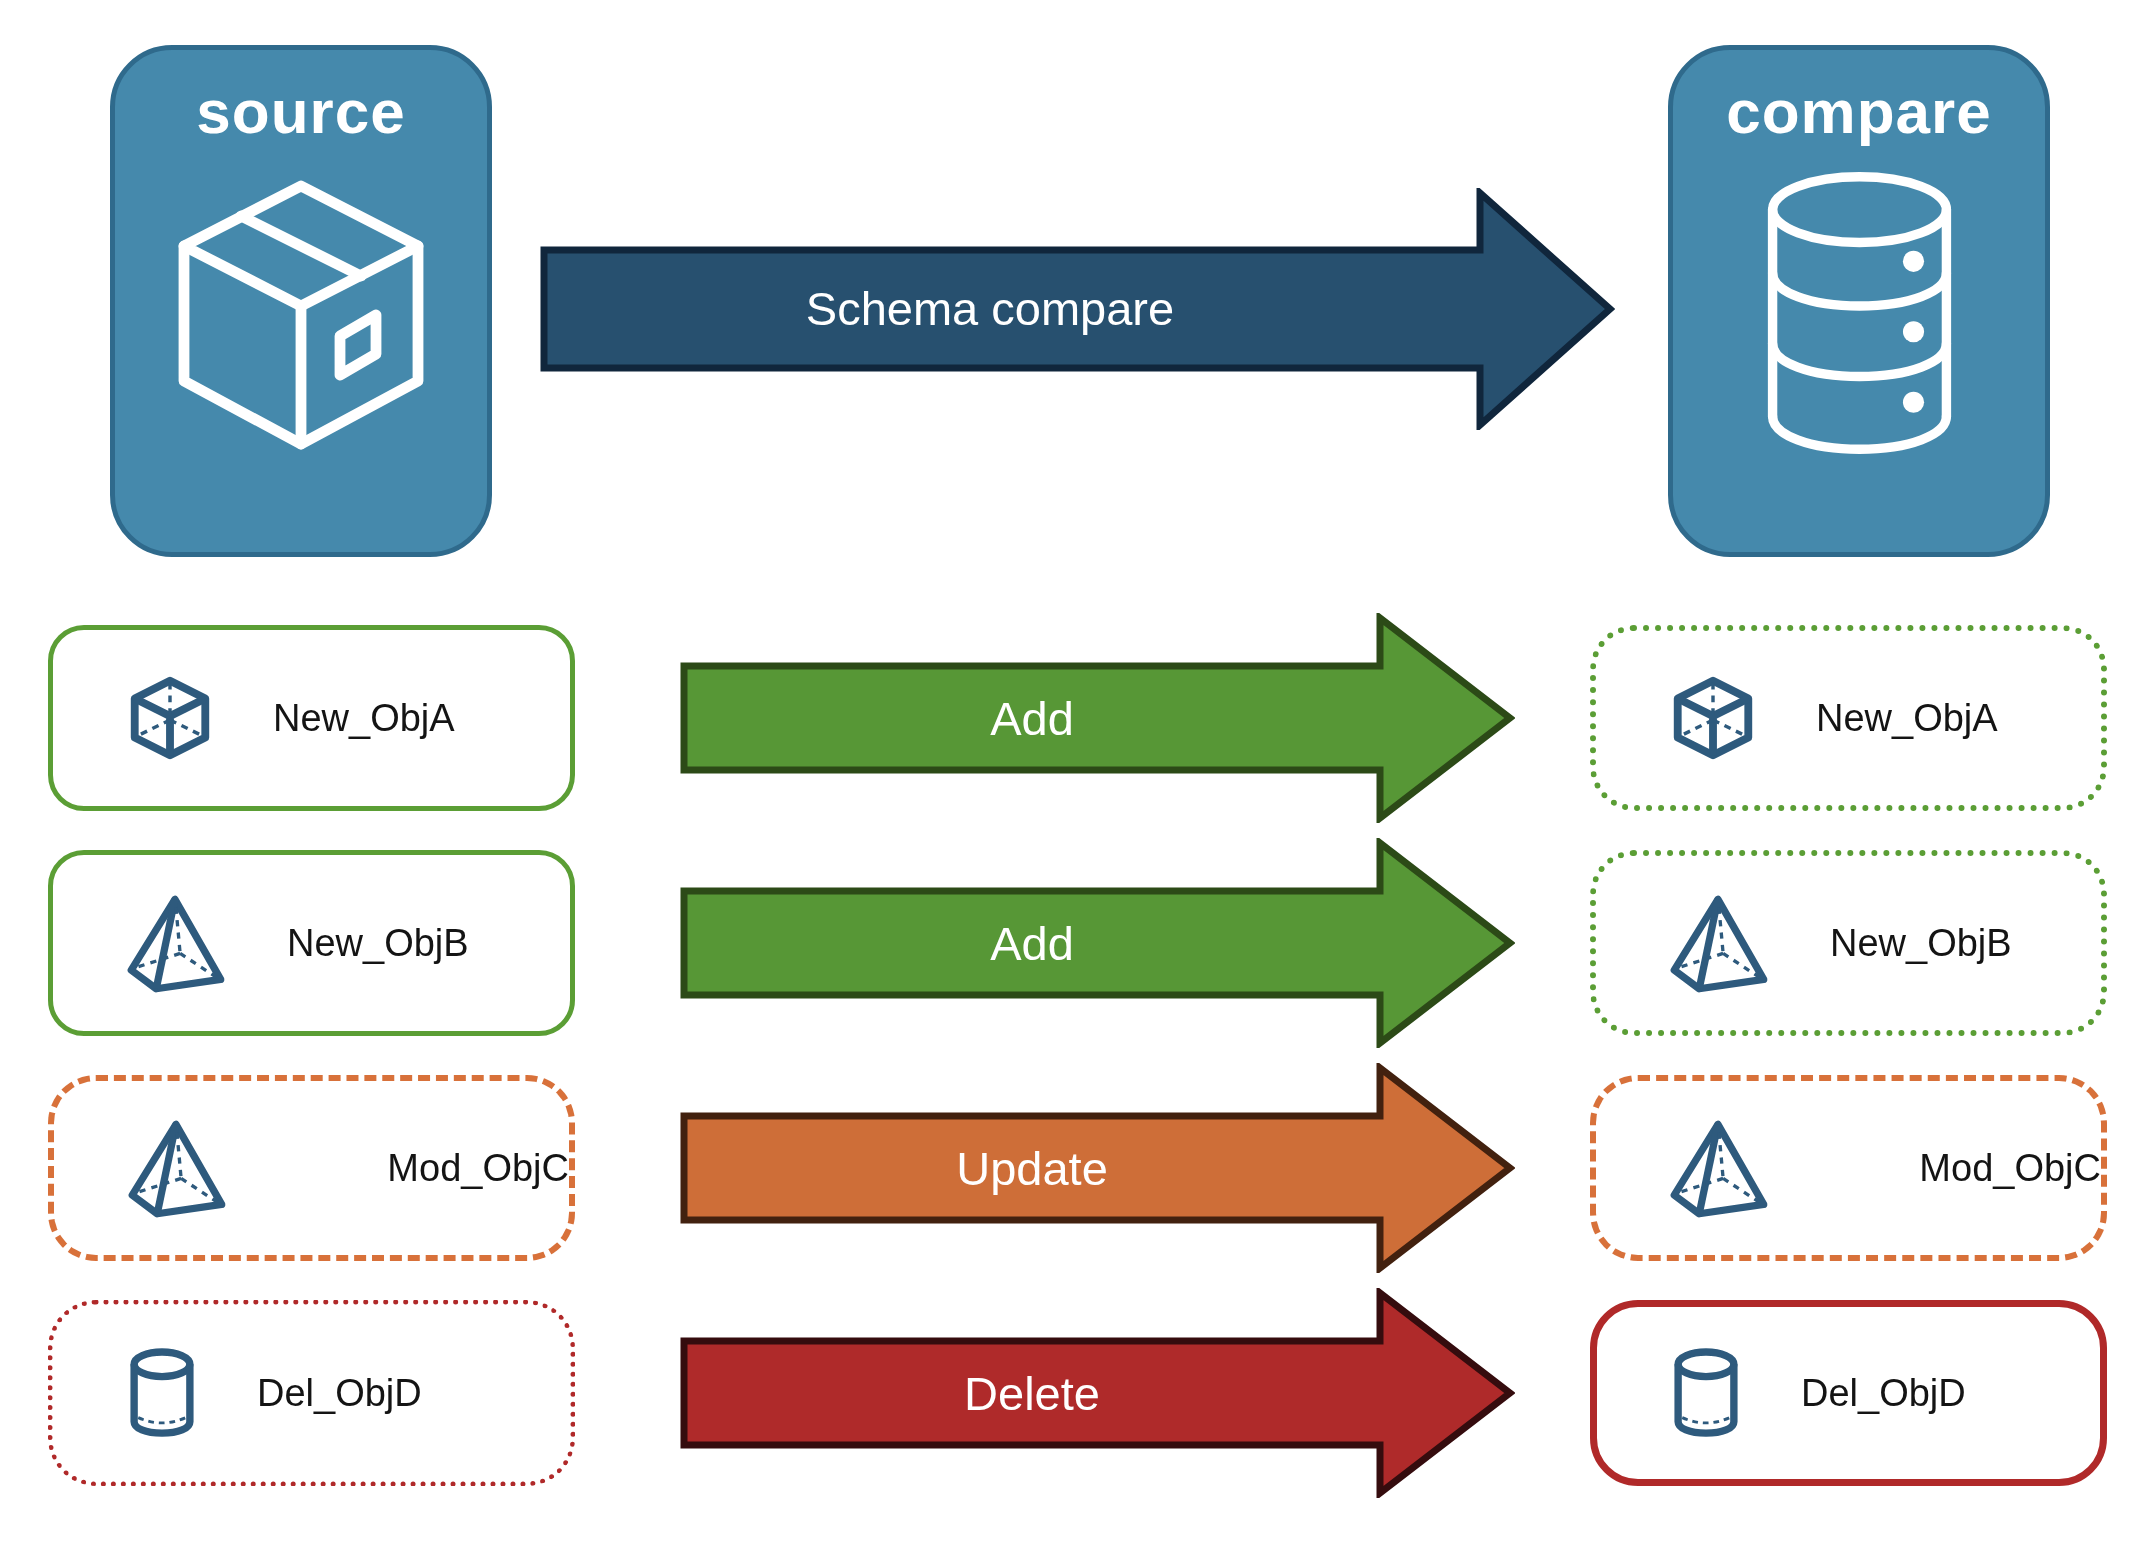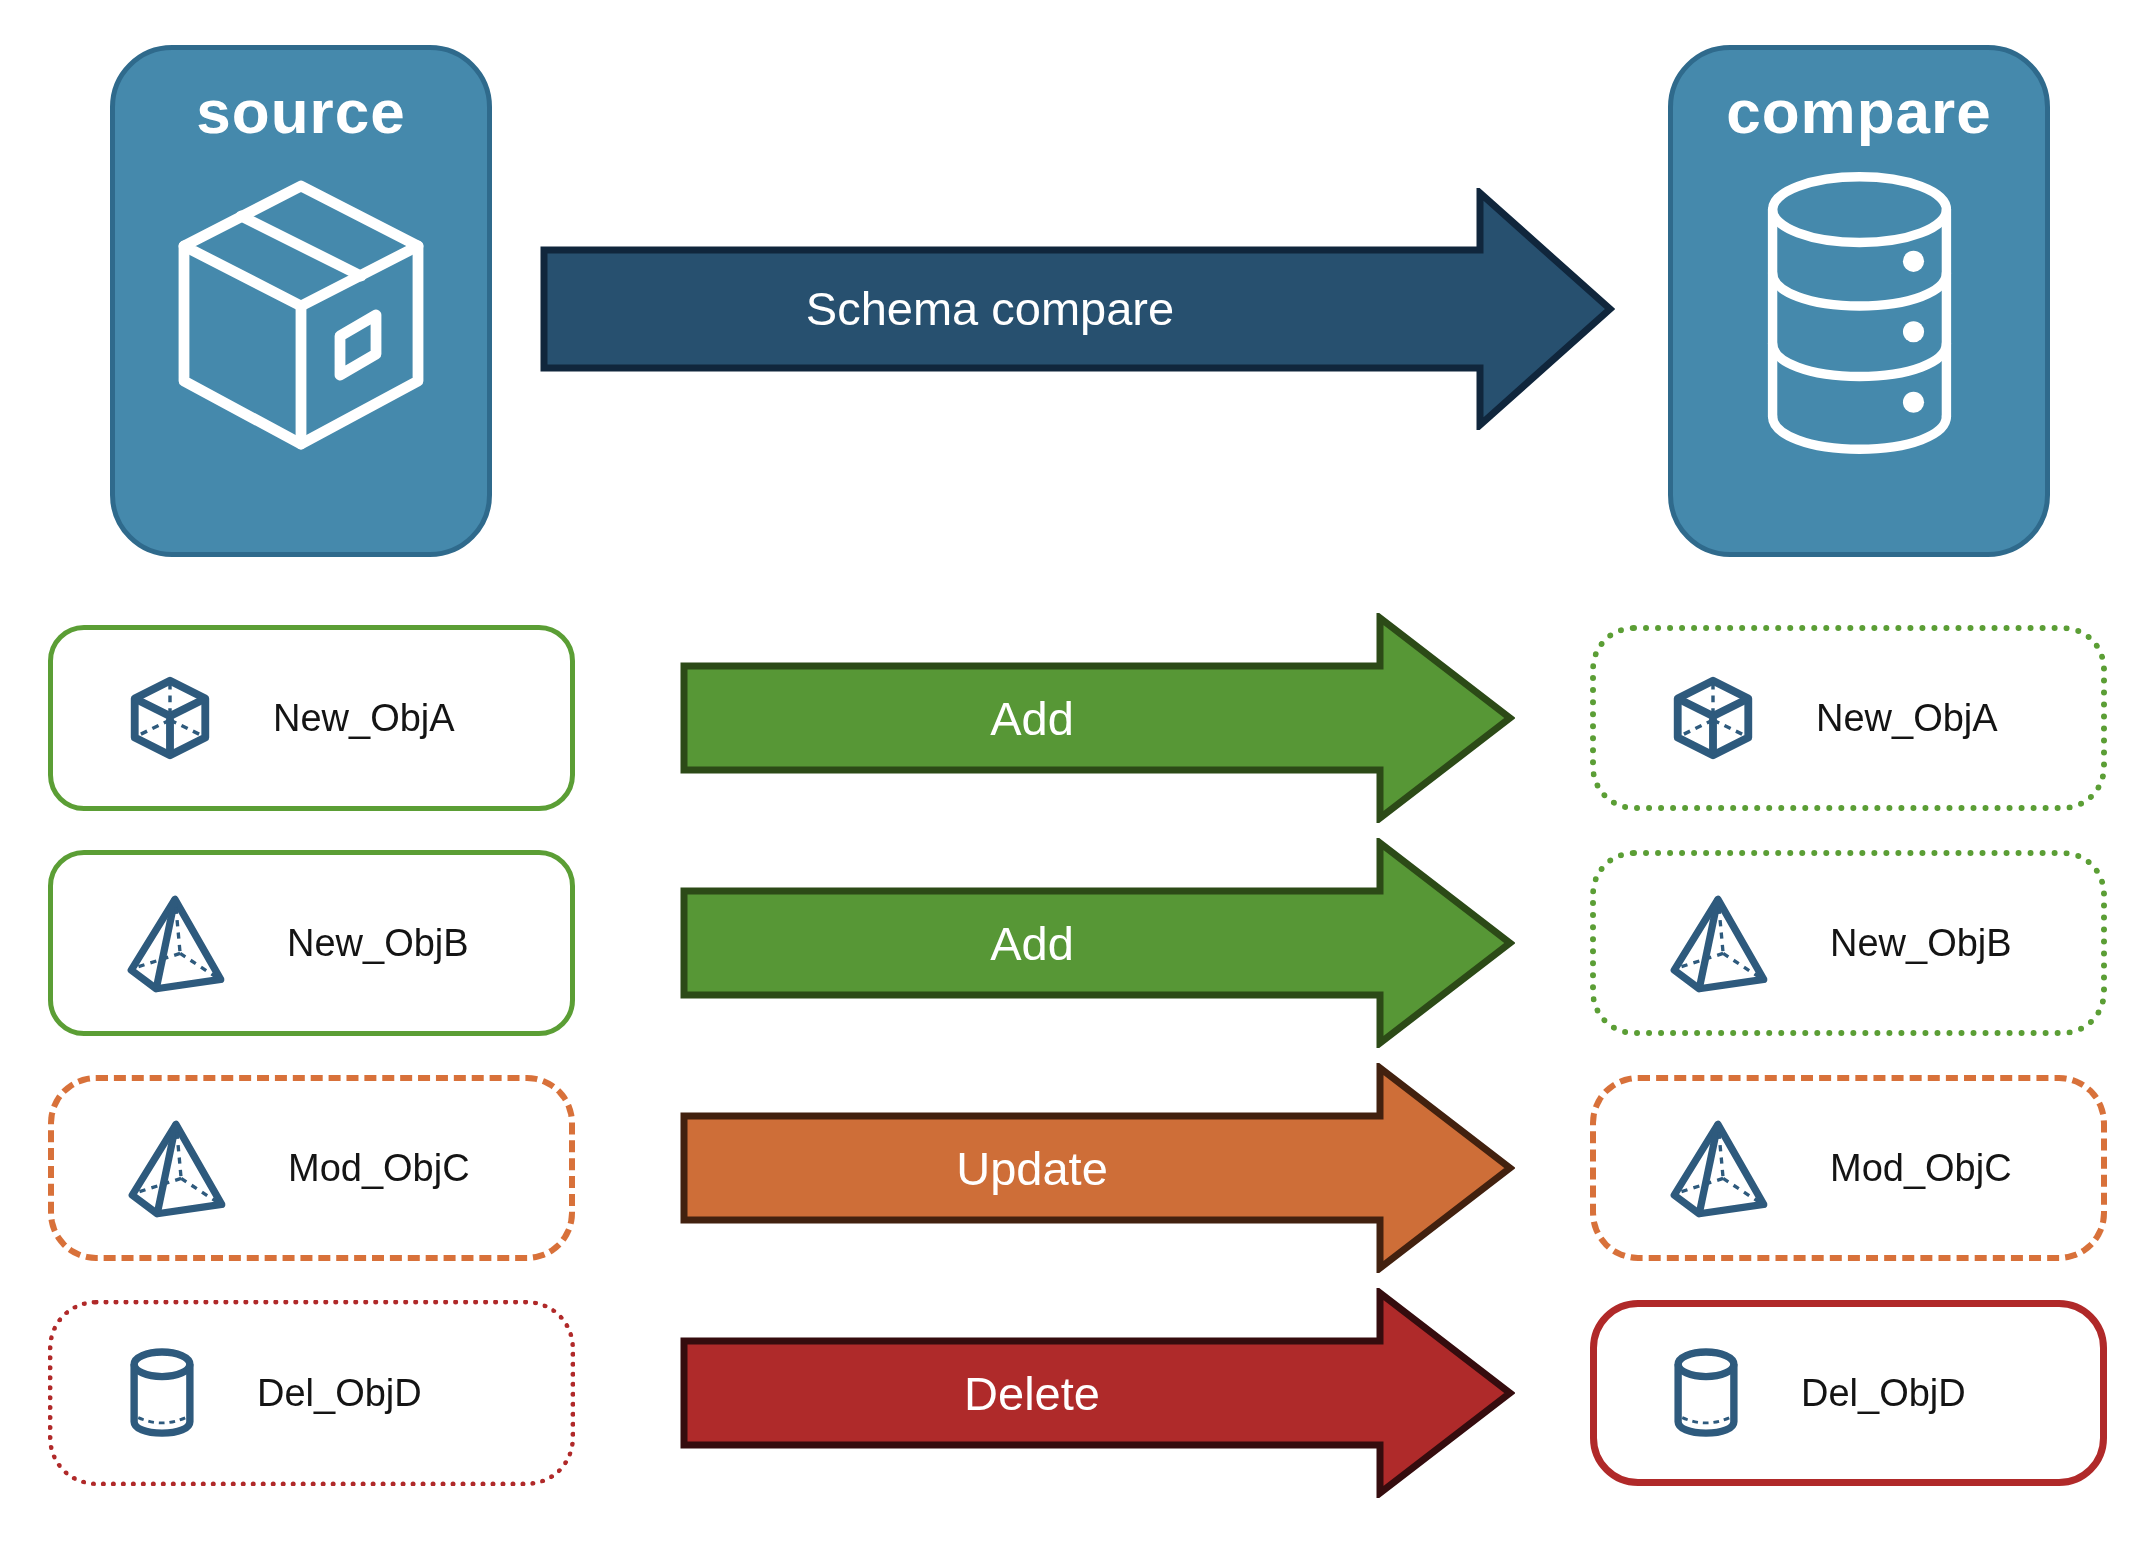--- a/index.html
+++ b/index.html
@@ -28,21 +28,21 @@
   
   .card{
     position:absolute;height:186px;box-sizing:border-box;background:#ffffff;
     display:flex;align-items:center;border-radius:36px;
   }
   .card.l{left:48px;width:527px;padding-left:68px;gap:54px;}
   .card.r{left:1590px;width:517px;padding-left:68px;gap:54px;}
   .obj-label{font-size:38px;color:#141414;}
   .b-solid-green {border:5px solid #5B9E35;}
   .b-dotted-green{border:6px dotted #5B9E35;border-radius:44px;}
-  .b-dashed-orange{border:6px dashed #D8713A;border-radius:48px;}
+  .b-dashed-orange{border:6px dashed #D8713A;border-radius:48px;justify-content:space-between;}
   .b-dotted-red  {border:5px dotted #B02929;border-radius:48px;}
   .b-solid-red   {border:7px solid #B02929;border-radius:48px;}
   .obj-icon{flex:0 0 auto;}
 </style>
 </head>
 <body>
 
 <div class="canvas">
 
   <div class="endpoint src">

